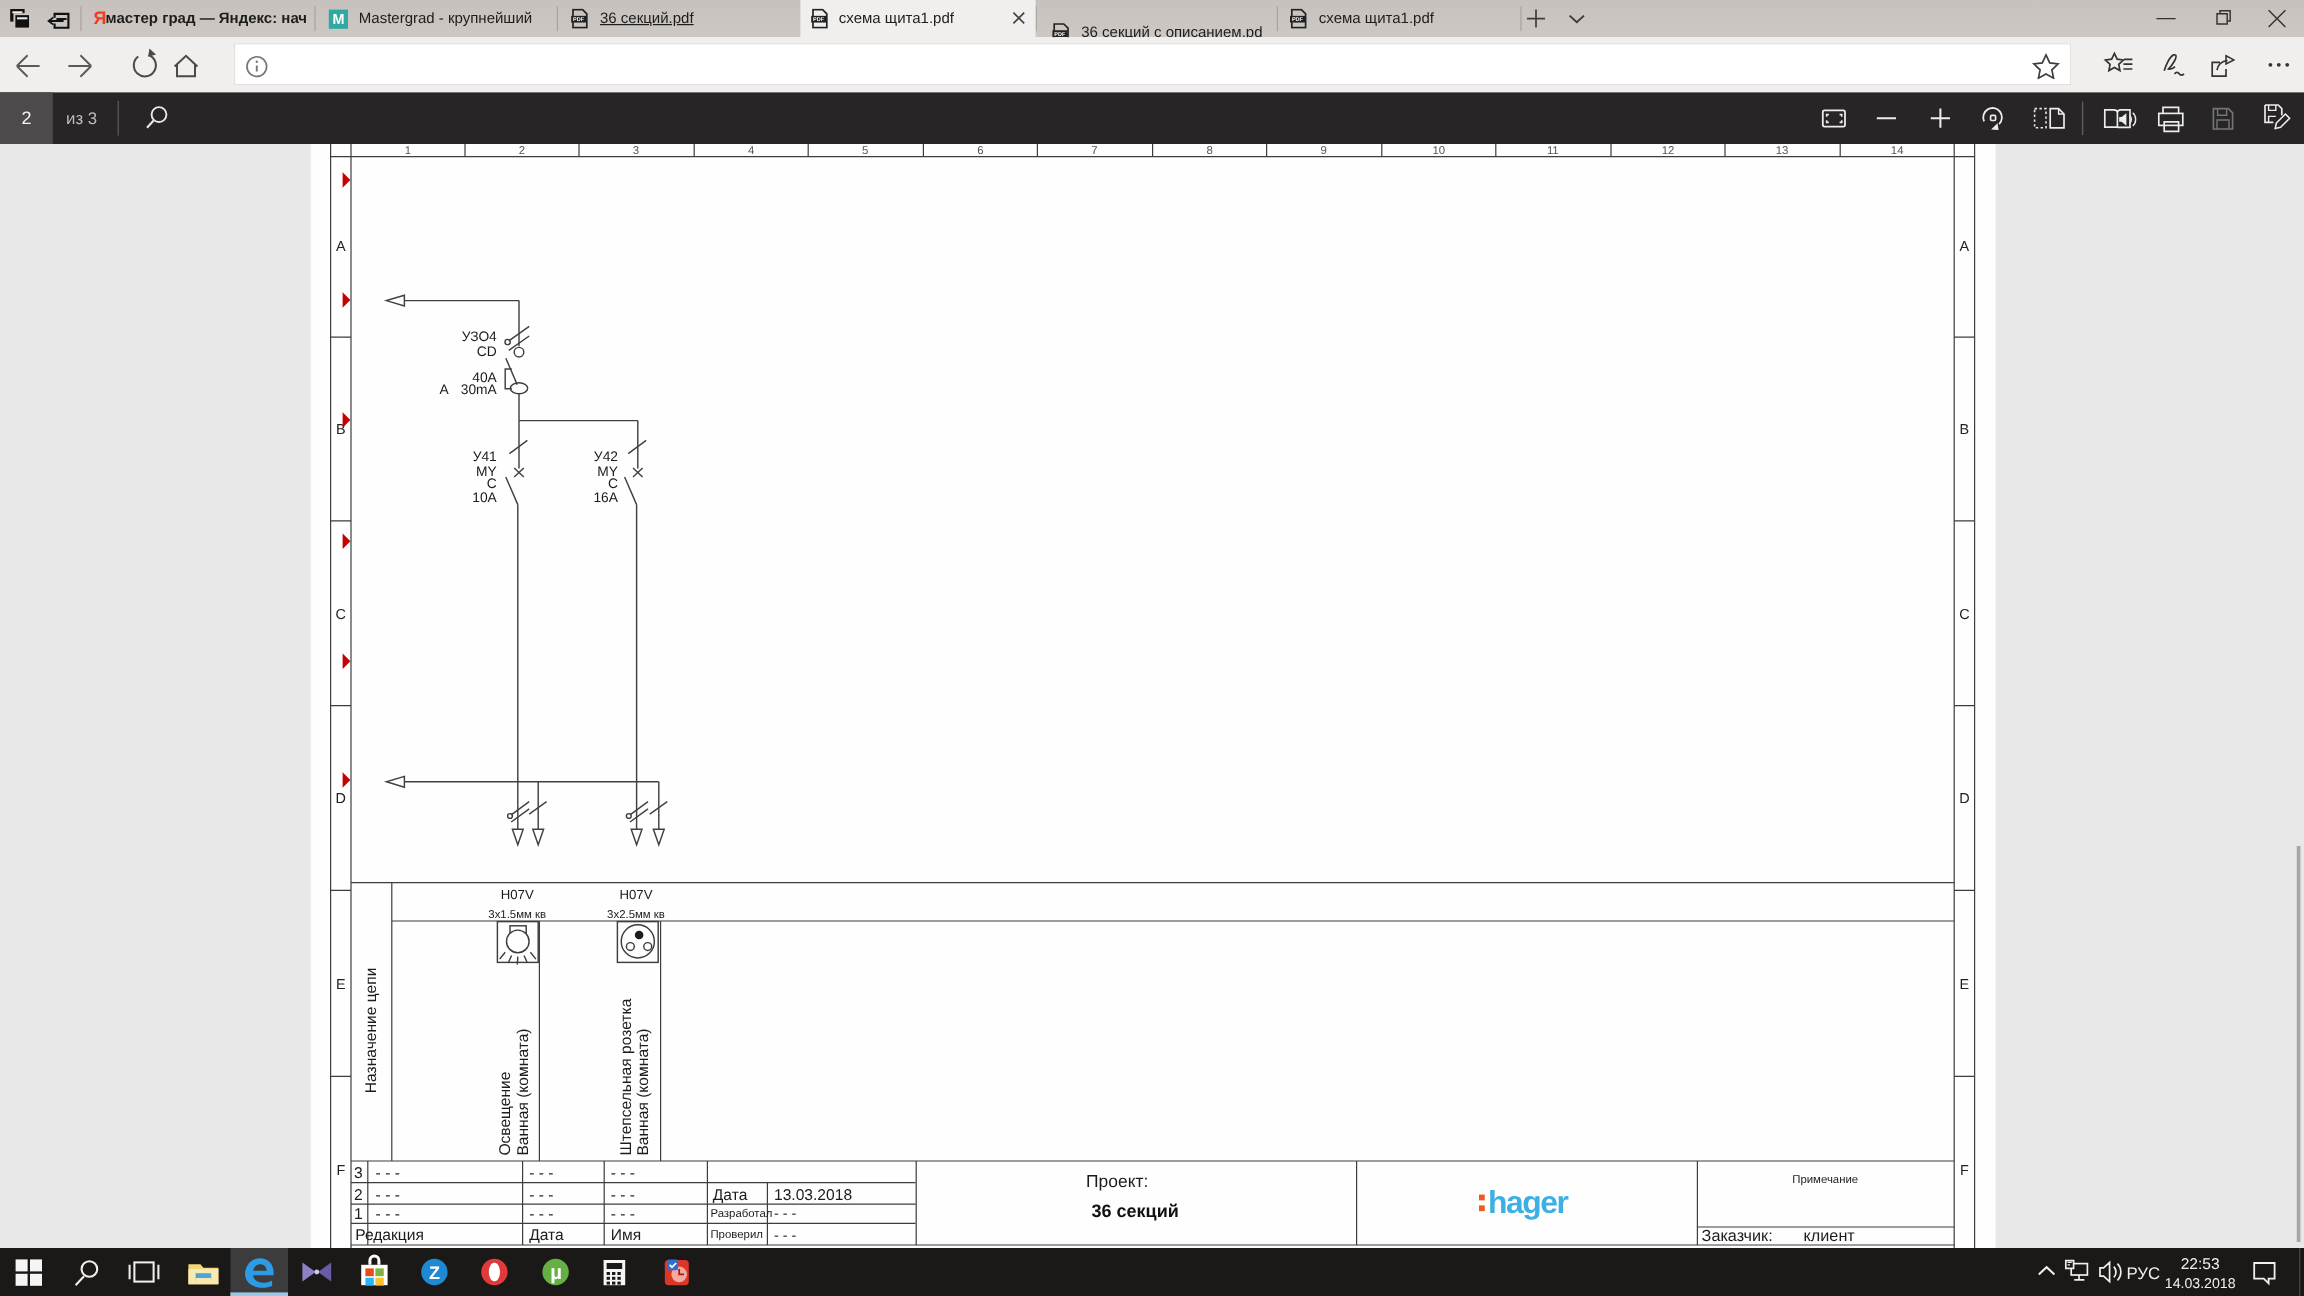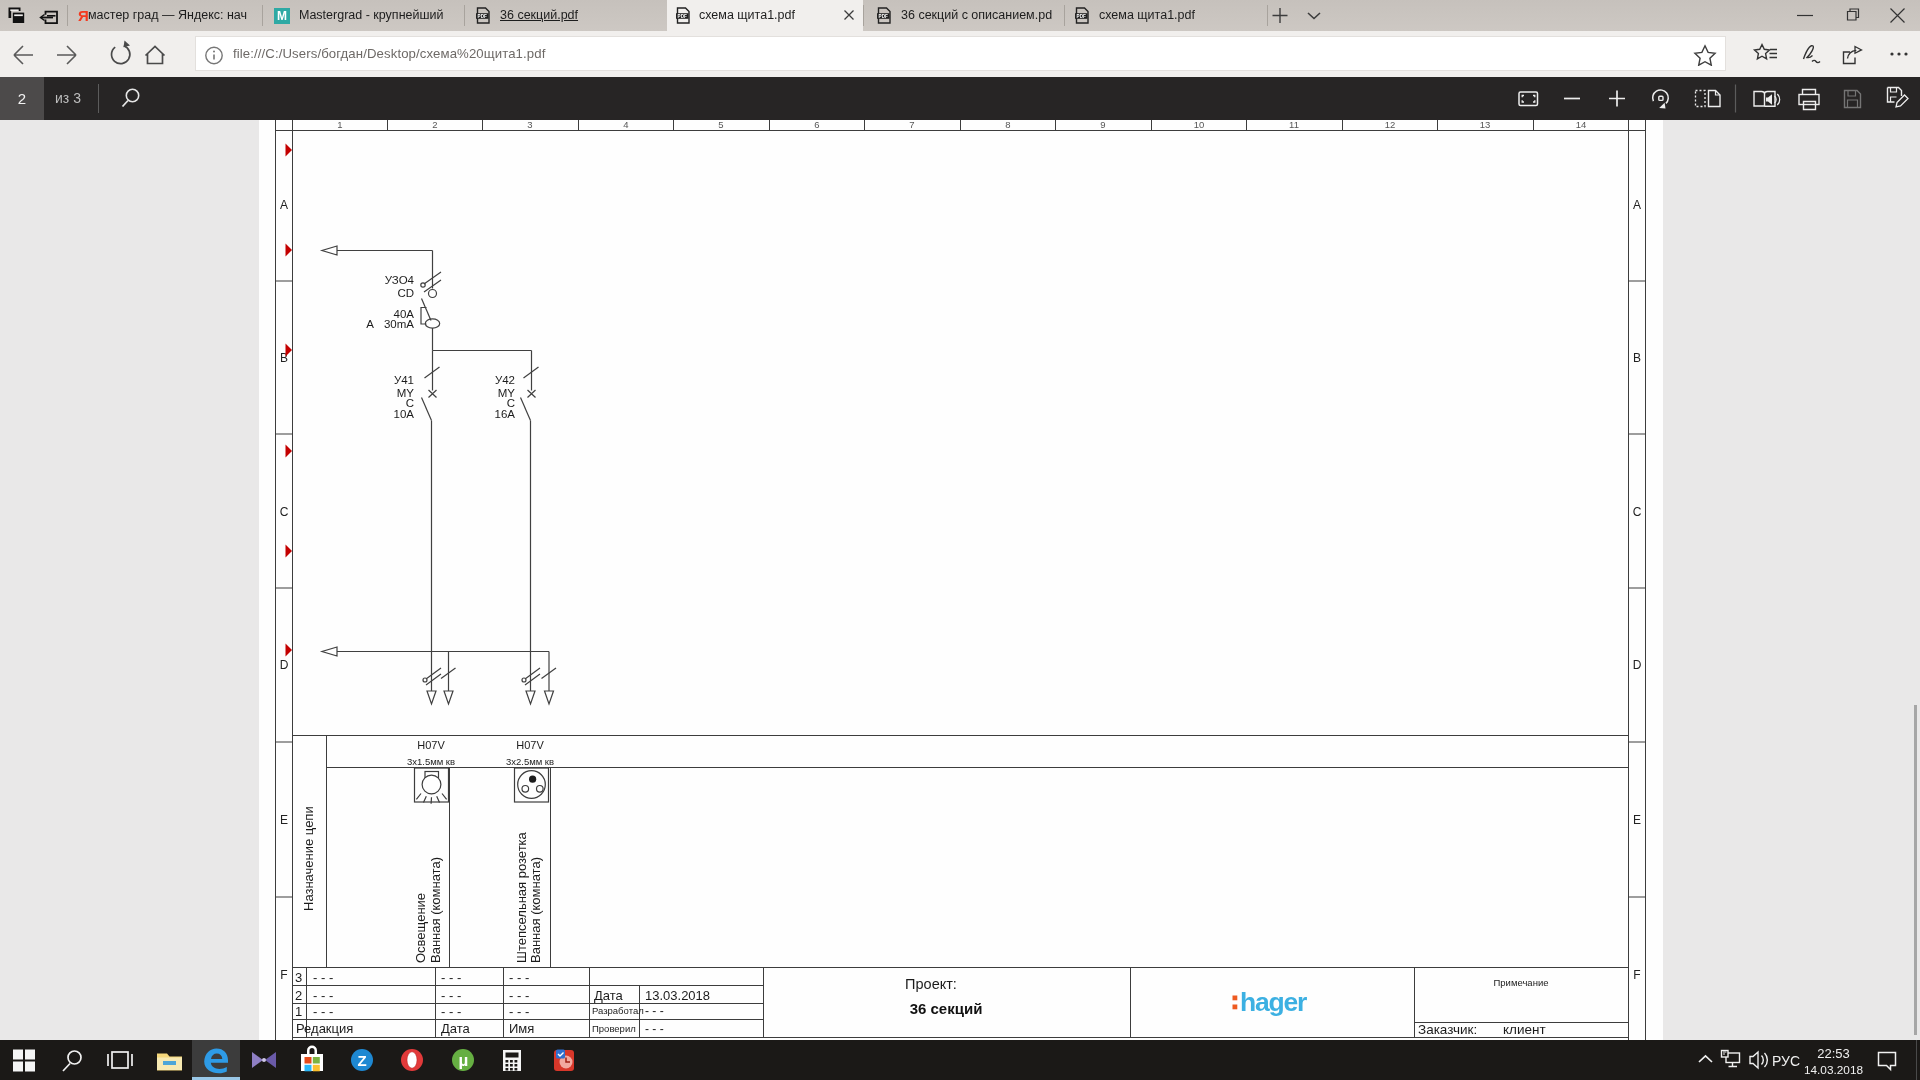--- a/index.html
+++ b/index.html
@@ -32,21 +32,21 @@
 
   <div class="abs" style="left:67px;top:5px;width:1px;height:21px;background:#a8a39d"></div>
   <div class="abs" style="left:262px;top:5px;width:1px;height:21px;background:#a8a39d"></div>
   <div class="abs" style="left:464px;top:5px;width:1px;height:21px;background:#a8a39d"></div>
   <div class="abs" style="left:863px;top:5px;width:1px;height:21px;background:#a8a39d"></div>
   <div class="abs" style="left:1064px;top:5px;width:1px;height:21px;background:#a8a39d"></div>
   <div class="abs" style="left:1267px;top:5px;width:1px;height:21px;background:#a8a39d"></div>
 
   <div class="abs" style="left:68px;top:0;width:194px;height:31px;color:#1d1d1d;font-size:12.5px;line-height:31px;white-space:nowrap;overflow:hidden;">
     <span style="position:absolute;left:10px;top:0;color:#f43a1f;font-weight:bold;font-size:15px;">Я</span>
-    <span style="position:absolute;left:20px;">мастер град — Яндекс: нач</span>
+    <span style="position:absolute;left:20px;font-weight:bold;">мастер град — Яндекс: нач</span>
   </div>
 
   <div class="abs" style="left:263px;top:0;width:201px;height:31px;color:#1d1d1d;font-size:12.5px;line-height:31px;white-space:nowrap;overflow:hidden;">
     <span style="position:absolute;left:11px;top:8px;width:16px;height:16px;background:#2ea9a4;color:#fff;font-size:12px;font-weight:bold;text-align:center;line-height:16px;">M</span>
     <span style="position:absolute;left:36px;">Mastergrad - крупнейший</span>
   </div>
 
   <div class="abs" style="left:465px;top:0;width:202px;height:31px;color:#1d1d1d;font-size:12.5px;line-height:31px;white-space:nowrap;overflow:hidden;">
     <svg style="position:absolute;left:10px;top:7px" width="16" height="17" viewBox="0 0 16 17">
         <path d="M2.5 1h8l3.5 3.5v11.5h-11.5z" fill="none" stroke="#222" stroke-width="1.4"></path>
@@ -61,21 +61,21 @@
         <path d="M2.5 1h8l3.5 3.5v11.5h-11.5z" fill="none" stroke="#222" stroke-width="1.4"></path>
         <rect x="1" y="6.2" width="12.5" height="5.6" fill="#222"></rect>
         <text x="7.2" y="10.8" fill="#fff" font-size="4.6" font-weight="bold" text-anchor="middle" font-family="Liberation Sans">PDF</text>
       </svg>
     <span style="position:absolute;left:32px;">схема щита1.pdf</span>
     <svg style="position:absolute;left:176px;top:9px" width="12" height="12" viewBox="0 0 12 12">
         <path d="M1.5 1.5l9 9M10.5 1.5l-9 9" stroke="#3c3c3c" stroke-width="1.3"></path>
       </svg>
   </div>
 
-  <div class="abs" style="left:864px;top:0;width:200px;height:27px;color:#1d1d1d;font-size:12.5px;line-height:31px;white-space:nowrap;overflow:hidden;">
+  <div class="abs" style="left:864px;top:12px;width:200px;height:27px;color:#1d1d1d;font-size:12.5px;line-height:31px;white-space:nowrap;overflow:hidden;">
     <svg style="position:absolute;left:12px;top:7px" width="16" height="17" viewBox="0 0 16 17">
         <path d="M2.5 1h8l3.5 3.5v11.5h-11.5z" fill="none" stroke="#222" stroke-width="1.4"></path>
         <rect x="1" y="6.2" width="12.5" height="5.6" fill="#222"></rect>
         <text x="7.2" y="10.8" fill="#fff" font-size="4.6" font-weight="bold" text-anchor="middle" font-family="Liberation Sans">PDF</text>
       </svg>
     <span style="position:absolute;left:37px;">36 секций с описанием.pd</span>
   </div>
 
   <div class="abs" style="left:1065px;top:0;width:202px;height:31px;color:#1d1d1d;font-size:12.5px;line-height:31px;white-space:nowrap;overflow:hidden;">
     <svg style="position:absolute;left:9px;top:7px" width="16" height="17" viewBox="0 0 16 17">
@@ -111,21 +111,20 @@
     <path d="M145.5 24.5l9.5-9 9.5 9M147.5 23v9.5h15v-9.5" stroke="#4a4a4a" stroke-width="1.7" fill="none"></path>
   </svg>
 
   <div class="abs" style="left:195px;top:36px;width:1531px;height:35px;background:#fff;border:1px solid #e3e0dd;"></div>
   <svg class="abs" style="left:200px;top:36px" width="34" height="35" viewBox="0 0 34 35">
     <circle cx="14" cy="19.5" r="8.2" fill="none" stroke="#767676" stroke-width="1.4"></circle>
     <path d="M14 18.5v5" stroke="#767676" stroke-width="1.6"></path>
       <circle cx="14" cy="15.4" r="1" fill="#767676"></circle>
   </svg>
 
-  <div class="abs" style="left:233px;top:36px;height:35px;line-height:35px;font-size:13.2px;color:#6e6a67;letter-spacing:0.1px;">file:///C:/Users/богдан/Desktop/схема%20щита1.pdf</div>
 
   <svg class="abs" style="left:1693px;top:44px" width="24" height="22" viewBox="0 0 24 22">
     <path d="M12 1.8l3.1 6.6 7 .9-5.2 4.9 1.4 7-6.3-3.5-6.3 3.5 1.4-7-5.2-4.9 7-.9z" fill="none" stroke="#3e3e3e" stroke-width="1.4"></path>
   </svg>
 
   <svg class="abs" style="left:1740px;top:31px" width="180" height="46" viewBox="0 0 180 46">
 
     <path d="M22 13.5l2.3 4.8 5.2.7-3.9 3.6 1 5.2-4.6-2.6-4.6 2.6 1-5.2-3.9-3.6 5.2-.7z" fill="none" stroke="#333" stroke-width="1.4"></path>
     <path d="M30 18.5h7M29.5 22.5h7.5M29.5 26.5h7.5" stroke="#333" stroke-width="1.4"></path>
 

